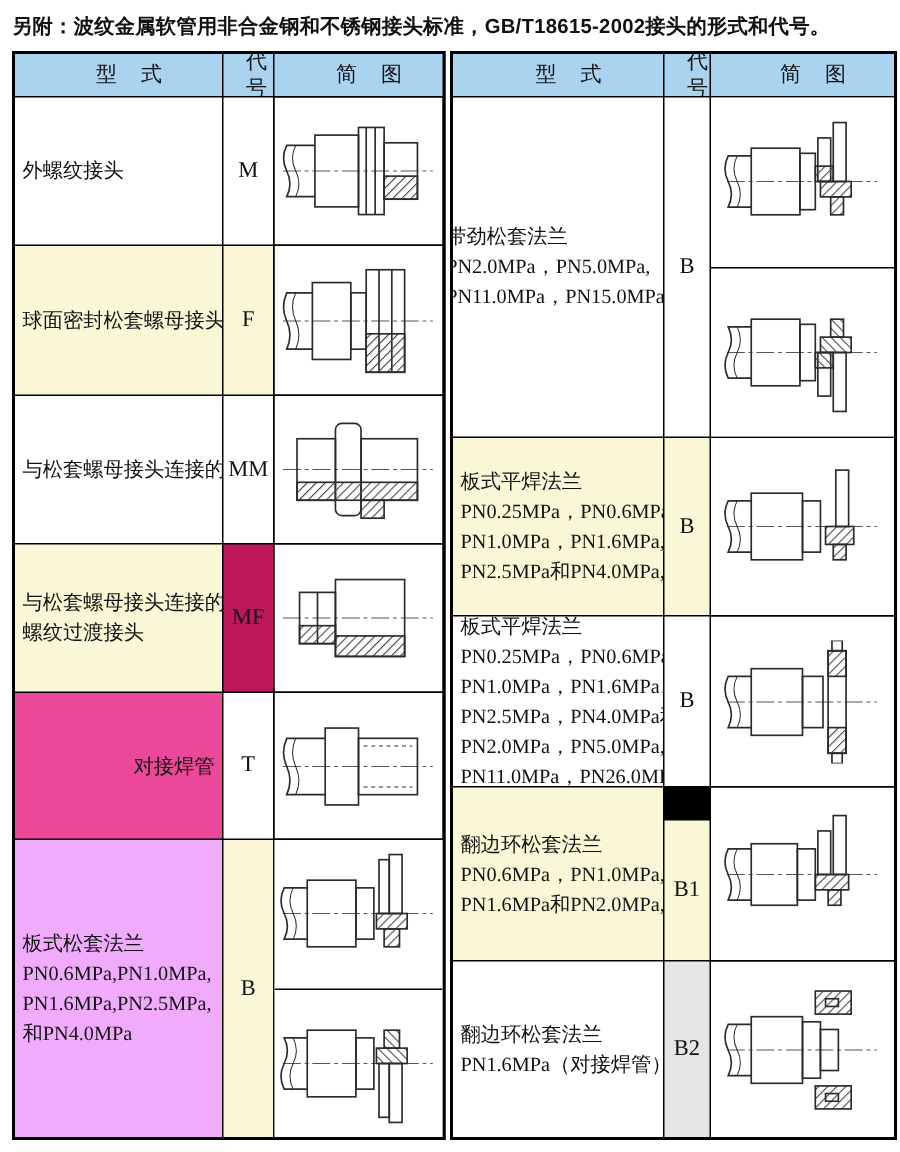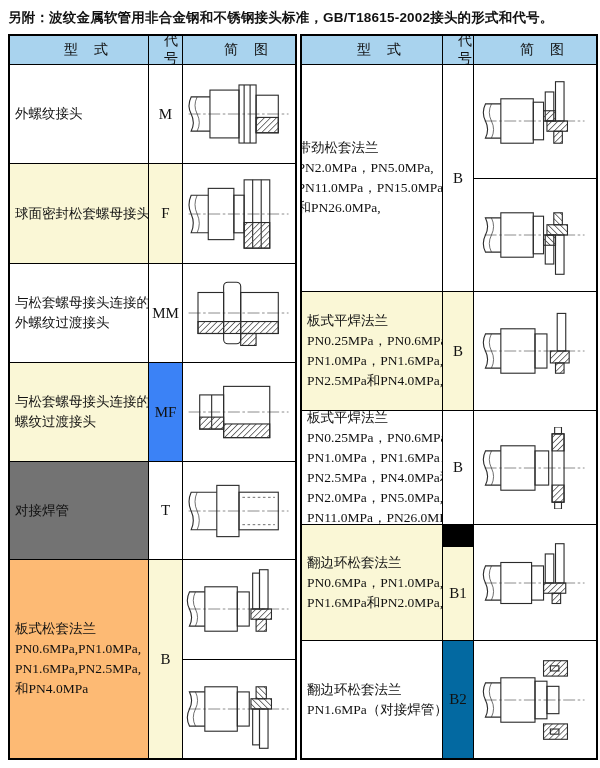--- a/index.html
+++ b/index.html
@@ -95,21 +95,20 @@
                 <line x1="76" y1="8" x2="76" y2="88"></line>
                 <line x1="86" y1="8" x2="86" y2="88"></line>
                 <rect x="66" y="58" width="30" height="30" fill="url(#h2)"></rect>
               </g>
 </svg>
           </div>
         </div>
         <div class="cell type" style="background: rgb(255, 255, 255);">
           <div>
             <span class="line">与松套螺母接头连接的</span>
-            <span class="line">外螺纹过渡接头</span>
           </div>
         </div>
         <div class="cell code" style="background: rgb(255, 255, 255); font-family: Liberation Serif, serif;">MM</div>
         <div class="cell diag">
           <div class="diag-half">
             <svg viewBox="0 0 120 96" preserveAspectRatio="xMidYMid meet">
 <defs>
                 <pattern id="h3" width="5" height="5" patternUnits="userSpaceOnUse" patternTransform="rotate(45)">
                   <line x1="0" y1="0" x2="0" y2="5" stroke="#444" stroke-width="1.7"></line>
                 </pattern>
@@ -124,41 +123,41 @@
               </g>
 </svg>
           </div>
         </div>
         <div class="cell type" style="background: rgb(250, 247, 214);">
           <div>
             <span class="line">与松套螺母接头连接的内</span>
             <span class="line">螺纹过渡接头</span>
           </div>
         </div>
-        <div class="cell code" style="background: #3b82f6;">MF</div>
+        <div class="cell code" style="background: #be185d;">MF</div>
         <div class="cell diag">
           <div class="diag-half">
             <svg viewBox="0 0 120 96" preserveAspectRatio="xMidYMid meet">
 <defs>
                 <pattern id="h4" width="5" height="5" patternUnits="userSpaceOnUse" patternTransform="rotate(45)">
                   <line x1="0" y1="0" x2="0" y2="5" stroke="#444" stroke-width="1.7"></line>
                 </pattern>
               </defs>
 <line x1="1" y1="48" x2="118" y2="48" stroke="#555" stroke-width="0.8" stroke-dasharray="14 3 3 3"></line>
 <g fill="none" stroke="#2b2b2b" stroke-width="1.3">
                 <rect x="14" y="28" width="28" height="40"></rect>
                 <line x1="28" y1="28" x2="28" y2="68"></line>
                 <rect x="42" y="18" width="54" height="60"></rect>
                 <rect x="14" y="54" width="28" height="14" fill="url(#h4)"></rect>
                 <rect x="42" y="62" width="54" height="16" fill="url(#h4)"></rect>
               </g>
 </svg>
           </div>
         </div>
-        <div class="cell type" style="background: #737373;">
+        <div class="cell type" style="background: #ec4899; justify-content: flex-end;">
           <div>
             <span class="line">对接焊管</span>
           </div>
         </div>
         <div class="cell code" style="background: rgb(255, 255, 255);">T</div>
         <div class="cell diag">
           <div class="diag-half">
             <svg viewBox="0 0 120 96" preserveAspectRatio="xMidYMid meet">
 <defs>
                 <pattern id="h5" width="5" height="5" patternUnits="userSpaceOnUse" patternTransform="rotate(45)">
@@ -170,21 +169,21 @@
                 <path d="M34 26 H4 q -5 11 0 22 q 5 11 0 22 H34"></path>
                 <path d="M11 26 q -5 11 0 22 q 5 11 0 22" stroke-width="0.8"></path>
                 <rect x="34" y="18" width="26" height="60"></rect>
                 <rect x="60" y="26" width="46" height="44"></rect>
                 <line x1="64" y1="32" x2="102" y2="32" stroke-dasharray="3 3" stroke-width="0.8"></line>
                 <line x1="64" y1="64" x2="102" y2="64" stroke-dasharray="3 3" stroke-width="0.8"></line>
               </g>
 </svg>
           </div>
         </div>
-        <div class="cell type" style="background: #fdba74;">
+        <div class="cell type" style="background: #f0abfc;">
           <div>
             <span class="line">板式松套法兰</span>
             <span class="line">PN0.6MPa,PN1.0MPa,</span>
             <span class="line">PN1.6MPa,PN2.5MPa,</span>
             <span class="line">和PN4.0MPa</span>
           </div>
         </div>
         <div class="cell code" style="background: rgb(250, 247, 214);">B</div>
         <div class="cell diag">
           <div class="diag-half">
@@ -231,21 +230,20 @@
       </div>
       <div class="jtable t1" style="grid-template-rows: 28px 226px 118px 113px 115px 117px;">
         <div class="cell head" style="background: rgb(169, 211, 238);">型　式</div>
         <div class="cell head" style="background: rgb(169, 211, 238);">代号</div>
         <div class="cell head" style="background: rgb(169, 211, 238);">简　图</div>
         <div class="cell type" style="background: rgb(255, 255, 255); justify-content: center;">
           <div>
             <span class="line">带劲松套法兰</span>
             <span class="line">PN2.0MPa，PN5.0MPa,</span>
             <span class="line">PN11.0MPa，PN15.0MPa,</span>
-            <span class="line">和PN26.0MPa,</span>
           </div>
         </div>
         <div class="cell code" style="background: rgb(255, 255, 255);">B</div>
         <div class="cell diag">
           <div class="diag-half">
             <svg viewBox="0 0 120 96" preserveAspectRatio="xMidYMid meet">
 <defs>
                 <pattern id="h8" width="5" height="5" patternUnits="userSpaceOnUse" patternTransform="rotate(45)">
                   <line x1="0" y1="0" x2="0" y2="5" stroke="#444" stroke-width="1.7"></line>
                 </pattern>
@@ -379,21 +377,21 @@
               </g>
 </svg>
           </div>
         </div>
         <div class="cell type" style="background: rgb(255, 255, 255);">
           <div>
             <span class="line">翻边环松套法兰</span>
             <span class="line">PN1.6MPa（对接焊管）</span>
           </div>
         </div>
-        <div class="cell code" style="background: #0369a1;">B2</div>
+        <div class="cell code" style="background: #e5e5e5;">B2</div>
         <div class="cell diag">
           <div class="diag-half">
             <svg viewBox="0 0 120 96" preserveAspectRatio="xMidYMid meet">
 <defs>
                 <pattern id="h13" width="5" height="5" patternUnits="userSpaceOnUse" patternTransform="rotate(45)">
                   <line x1="0" y1="0" x2="0" y2="5" stroke="#444" stroke-width="1.7"></line>
                 </pattern>
               </defs>
 <line x1="1" y1="48" x2="118" y2="48" stroke="#555" stroke-width="0.8" stroke-dasharray="14 3 3 3"></line>
 <g fill="none" stroke="#2b2b2b" stroke-width="1.3">

